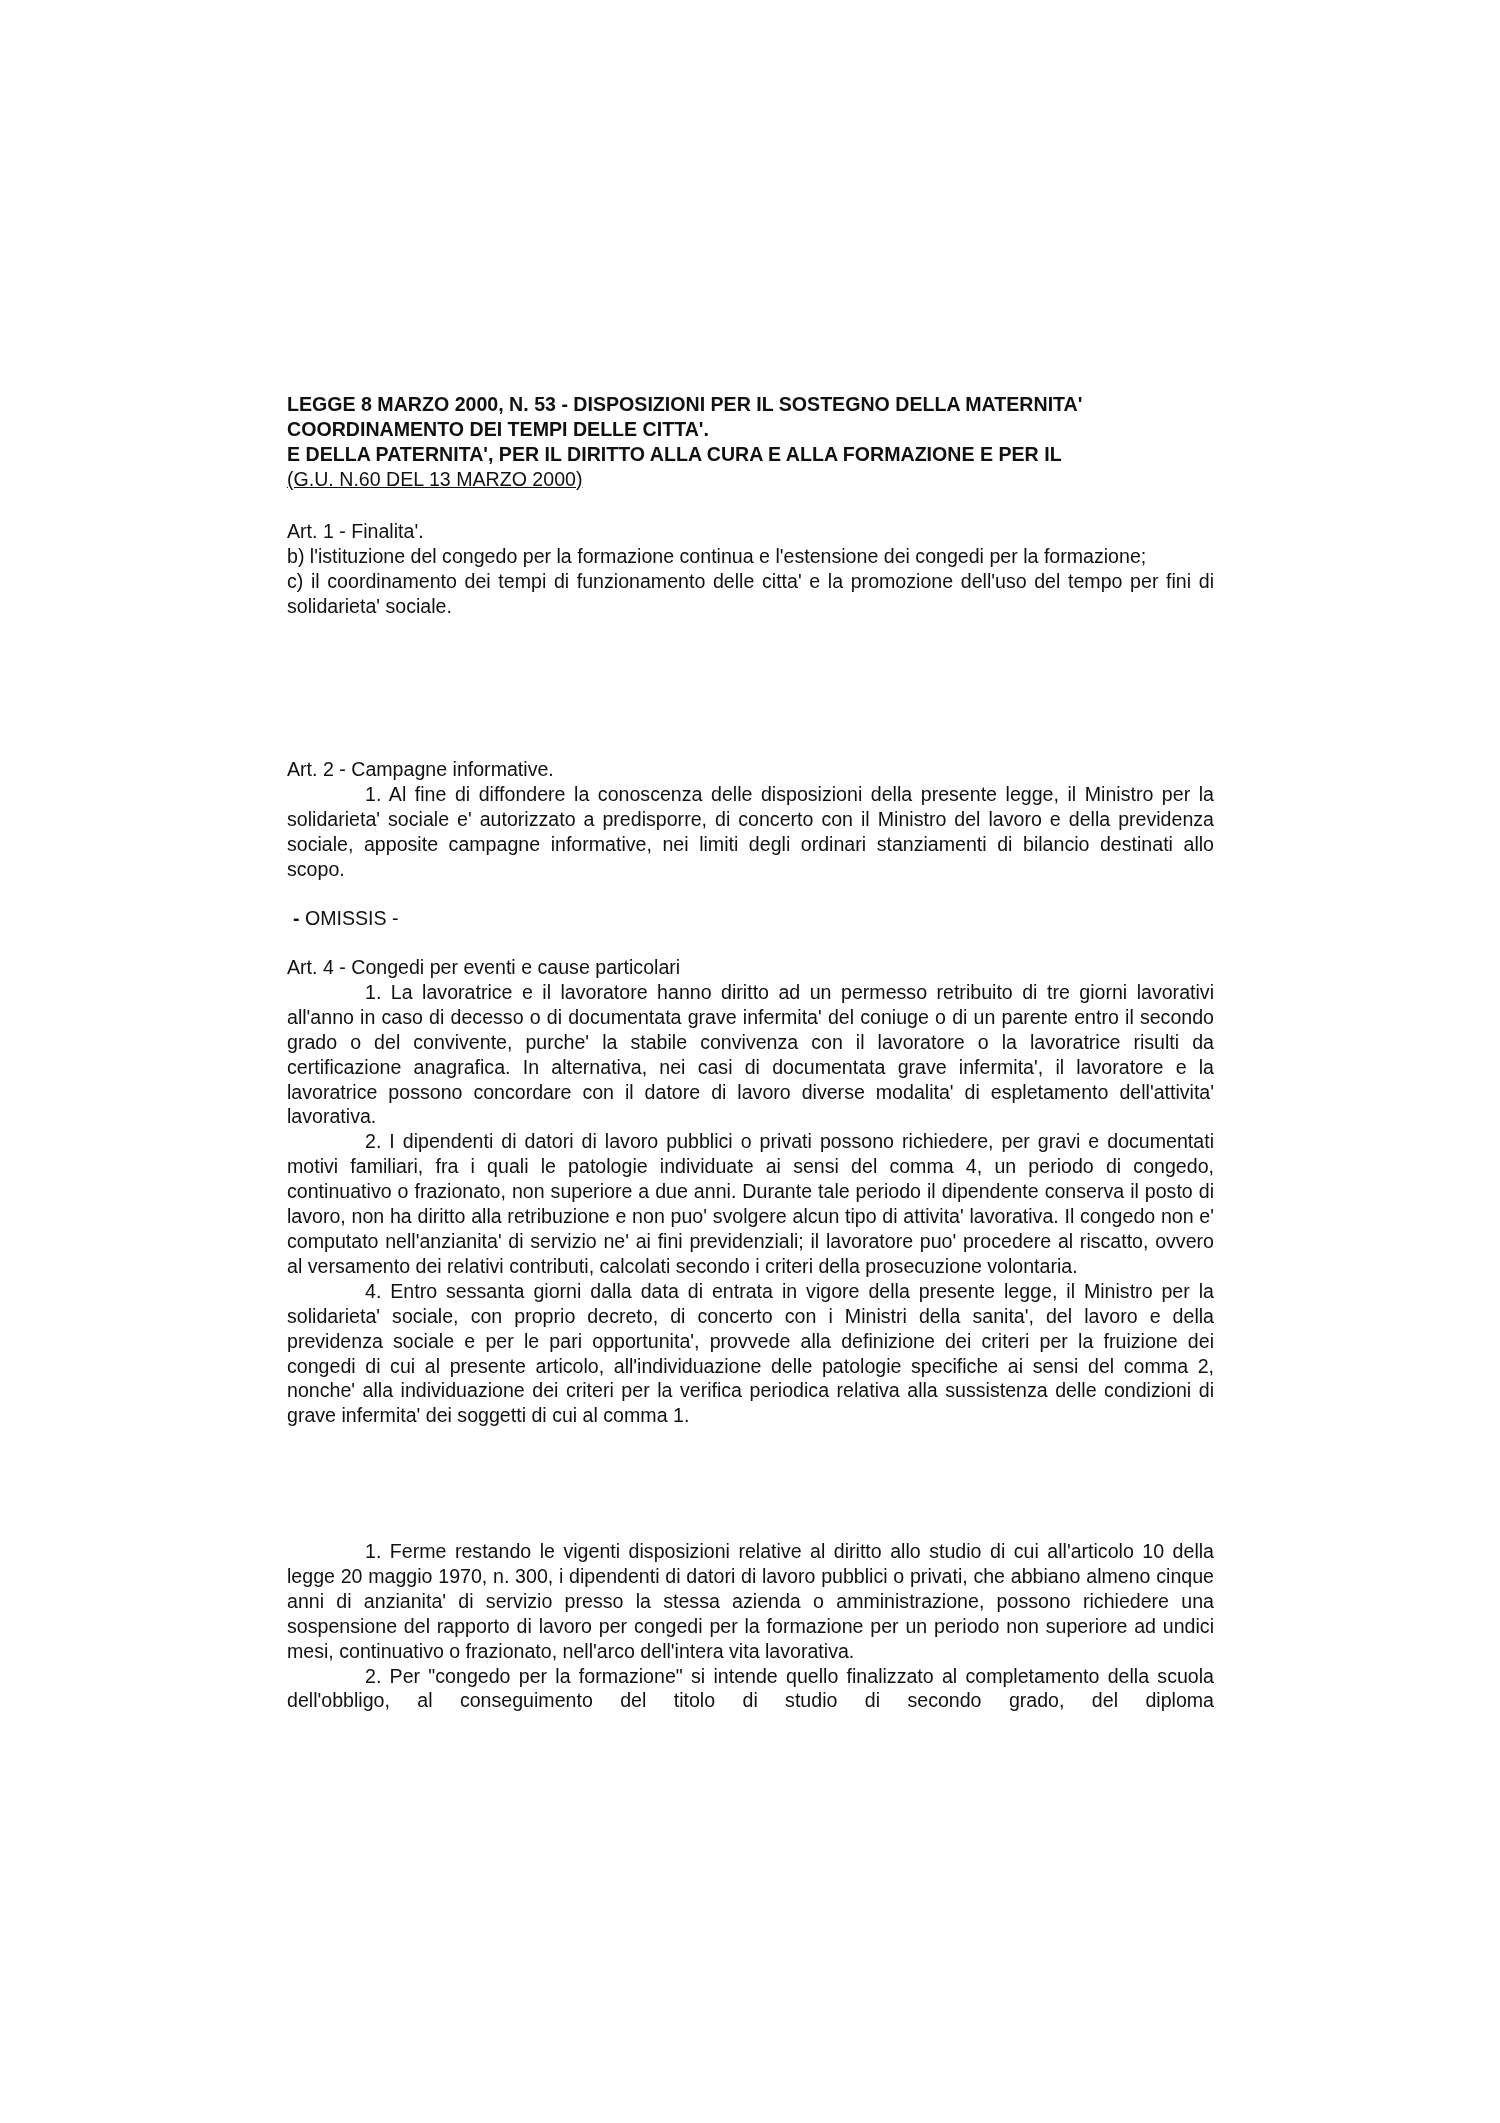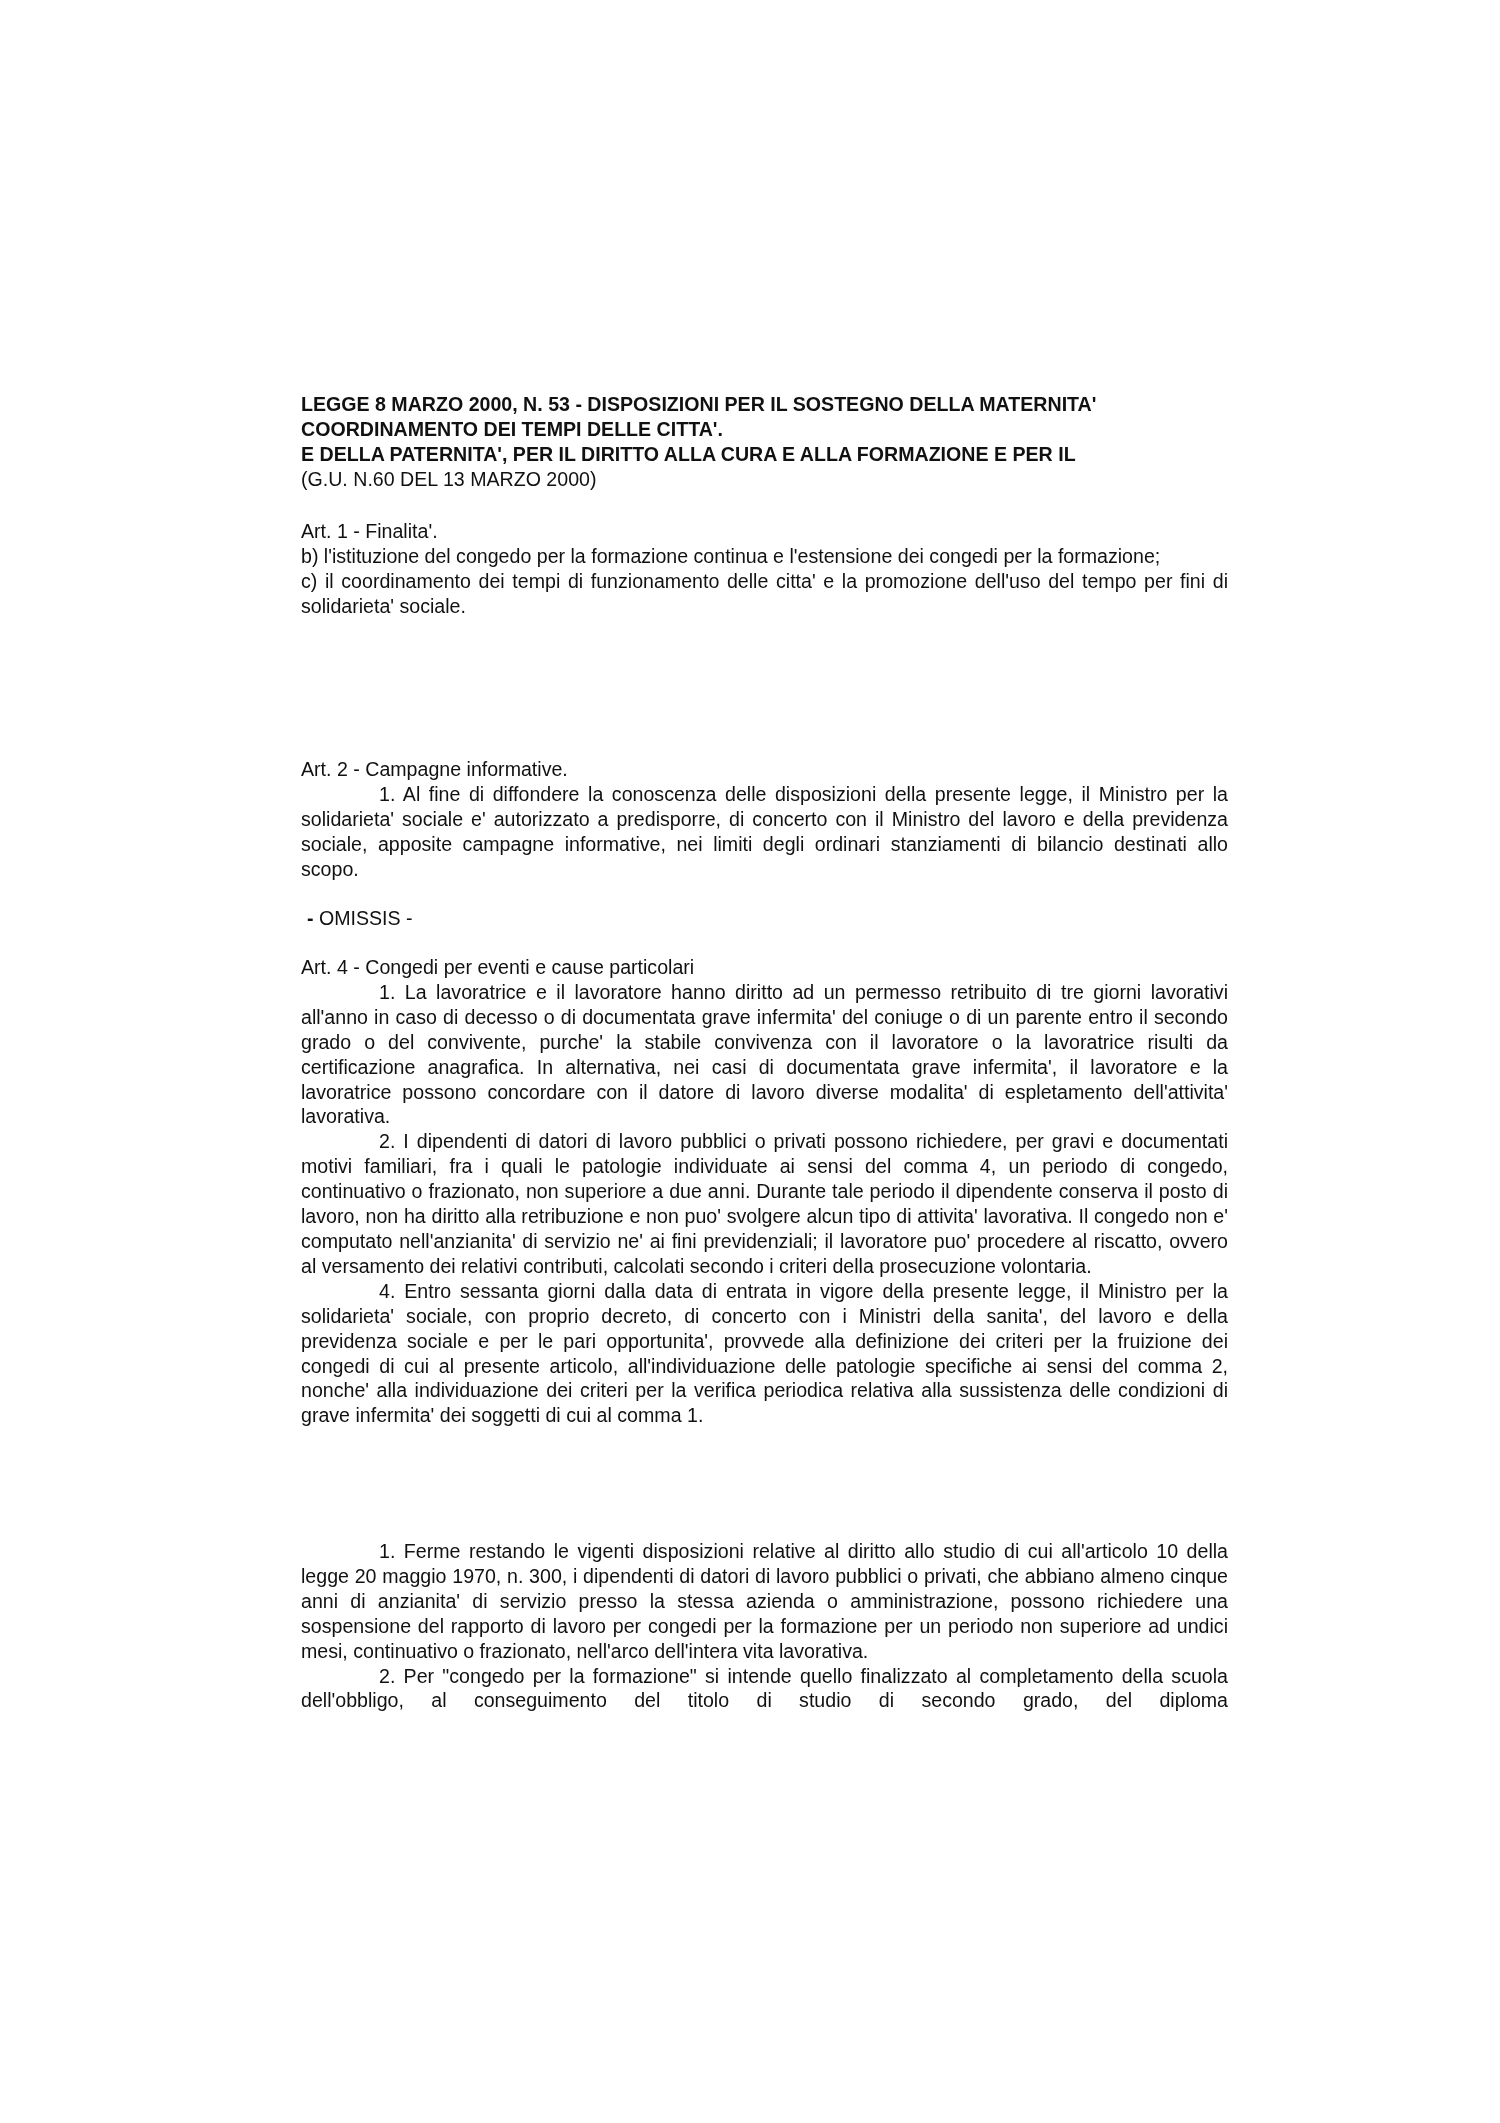--- a/index.html
+++ b/index.html
@@ -1,36 +1,36 @@
 <!DOCTYPE html>
 <html><head>
 <meta charset="utf-8">
 <style>
   html, body { margin: 0; padding: 0; background: #ffffff; }
   body { width: 1500px; height: 2123px; position: relative; overflow: hidden;
          font-family: "Liberation Sans", sans-serif; color: #111111; }
   .page { position: absolute; left: 287px; width: 927px; }
-  .blk { position: absolute; left: 14px; width: 927px; font-size: 19.6px; line-height: 24.9px; }
+  .blk { position: absolute; left: 0; width: 927px; font-size: 19.6px; line-height: 24.9px; }
   .bold { font-weight: normal; }
   .title { font-weight: bold; }
   p { margin: 0; text-align: justify; text-align-last: left; }
   .para { text-indent: 78px; }
   .line { display: block; }
   .omissis b { font-weight: bold; }
 </style>
 </head>
 <body>
 
 <div class="page">
 
   <div class="blk title" style="top:392px;">
     <span class="line">LEGGE 8 MARZO 2000, N. 53 - DISPOSIZIONI PER IL SOSTEGNO DELLA MATERNITA'</span>
     <span class="line">COORDINAMENTO DEI TEMPI DELLE CITTA'.</span>
     <span class="line">E DELLA PATERNITA', PER IL DIRITTO ALLA CURA E ALLA FORMAZIONE E PER IL</span>
-    <span class="line" style="font-weight:normal;">(G.U. N.60 DEL 13 MARZO 2000)</span>
+    <span class="line" style="font-weight:normal;text-decoration:underline;">(G.U. N.60 DEL 13 MARZO 2000)</span>
   </div>
 
   <div class="blk" style="top:519px;">
     <div class="bold">Art. 1 - Finalita'.</div>
     <p>b) l'istituzione del congedo per la formazione continua e l'estensione dei congedi per la formazione;</p>
     <p>c) il coordinamento dei tempi di funzionamento delle citta' e la promozione dell'uso del tempo per fini di solidarieta' sociale.</p>
   </div>
 
   <div class="blk" style="top:757px;">
     <div class="bold">Art. 2 - Campagne informative.</div>

